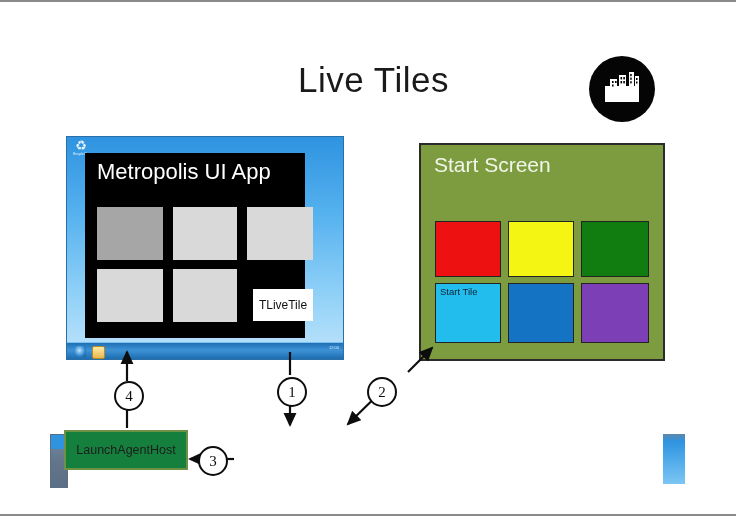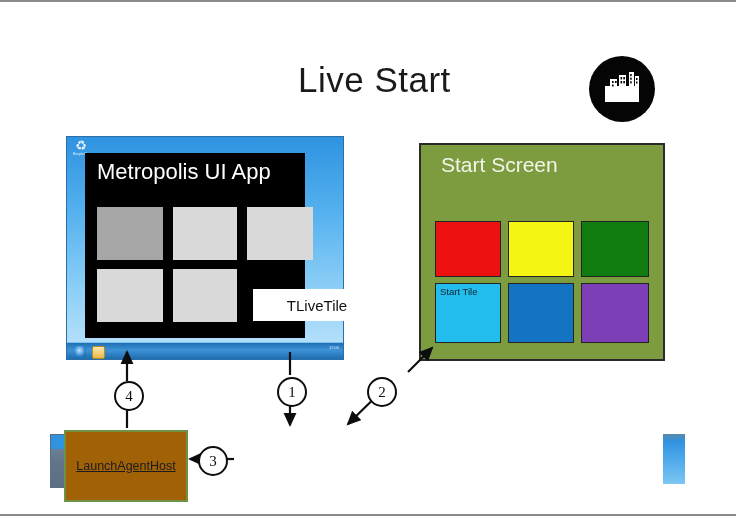--- a/index.html
+++ b/index.html
@@ -32,57 +32,57 @@
   .tb-icon{position:absolute;top:3px;width:11px;height:11px;border-radius:2px;}
   #tb-ie{left:8px;background:radial-gradient(circle at 40% 40%,#bfe5ff 0%,#2f86d0 60%,#15537f 100%);}
   #tb-explorer{left:25px;background:linear-gradient(180deg,#ffe9a8 0%,#e8b84b 100%);border:1px solid #b98c22;}
   #tray{position:absolute;right:4px;top:2px;font-size:4px;color:#d6ecfb;text-align:right;line-height:6px;}
 
   #app-panel{position:absolute;left:18px;top:16px;width:220px;height:185px;background:#000;}
   #app-title{position:absolute;left:12px;top:6px;font-size:22px;color:#fff;white-space:nowrap;}
   .tile{position:absolute;background:#d9d9d9;}
   .tile.dark{background:#a6a6a6;}
   #tlivetile{position:absolute;background:#fff;display:flex;align-items:center;justify-content:center;
-             font-size:15px;color:#111;padding-left:34px;}
+             font-size:12px;color:#111;}
 
   
   #start-screen{position:absolute;left:419px;top:143px;width:246px;height:218px;
                 background:#7d9b3f;border:2px solid #2b2b2b;box-sizing:border-box;}
-  #start-title{position:absolute;left:20px;top:8px;font-size:21px;color:#f2f6ea;white-space:nowrap;}
+  #start-title{position:absolute;left:13px;top:8px;font-size:21px;color:#f2f6ea;white-space:nowrap;}
   .stile{position:absolute;border:1px solid #232323;box-sizing:border-box;}
   #live-tile-label{position:absolute;left:4px;top:2px;font-size:9.5px;color:#123;white-space:nowrap;}
 
   
   #stack-left{position:absolute;left:50px;top:434px;width:18px;height:54px;
               background:linear-gradient(180deg,#2f93e0 0%,#2f93e0 26%,#6a7f93 28%,#61748a 55%,#5b6f86 100%);
               border:1px solid #5c6f82;box-sizing:border-box;}
   .flowbox{position:absolute;box-sizing:border-box;display:flex;align-items:center;justify-content:center;
            font-size:12.5px;color:#1c1c1c;}
-  #box-launchagent{left:64px;top:430px;width:124px;height:72px;background:#a16207;border:2px solid #6e9146;text-decoration:underline;}
+  #box-launchagent{left:64px;top:430px;width:124px;height:40px;background:#15803d;border:2px solid #6e9146;}
   #box-metropolissvc{left:237px;top:430px;width:108px;height:58px;background:#fce3cf;border:2px solid #e07a2c;}
 
   
   #right-sliver{position:absolute;left:663px;top:434px;width:22px;height:50px;
                 background:linear-gradient(180deg,#5d88a8 0%,#2f93e0 14%,#4aa6e8 45%,#7cc6f4 100%);}
 
   
   #arrows{position:absolute;left:0;top:0;width:736px;height:522px;}
   .marker{position:absolute;width:26px;height:26px;border-radius:50%;border:2px solid #0d0d0d;
           background:#fff;display:flex;align-items:center;justify-content:center;
           font-size:15px;color:#0d0d0d;font-family:"Liberation Serif",serif;}
 </style>
 </head>
 <body>
 
 <div id="slide">
 
   <div class="hline" id="border-top"></div>
   <div class="hline" id="border-bottom"></div>
 
-  <div id="title">Live Start</div>
+  <div id="title">Live Tiles</div>
 
   <div id="city-badge">
     <svg width="42" height="38" viewBox="0 0 42 38">
       <rect x="4" y="16" width="34" height="16" fill="#fff"></rect>
       <rect x="9" y="9" width="7" height="8" fill="#fff"></rect>
       <rect x="18" y="5" width="7" height="12" fill="#fff"></rect>
       <rect x="28" y="2" width="5" height="15" fill="#fff"></rect>
       <rect x="34" y="6" width="4" height="11" fill="#fff"></rect>
       <rect x="11" y="11" width="1.6" height="2" fill="#000"></rect>
       <rect x="14" y="11" width="1.6" height="2" fill="#000"></rect>

